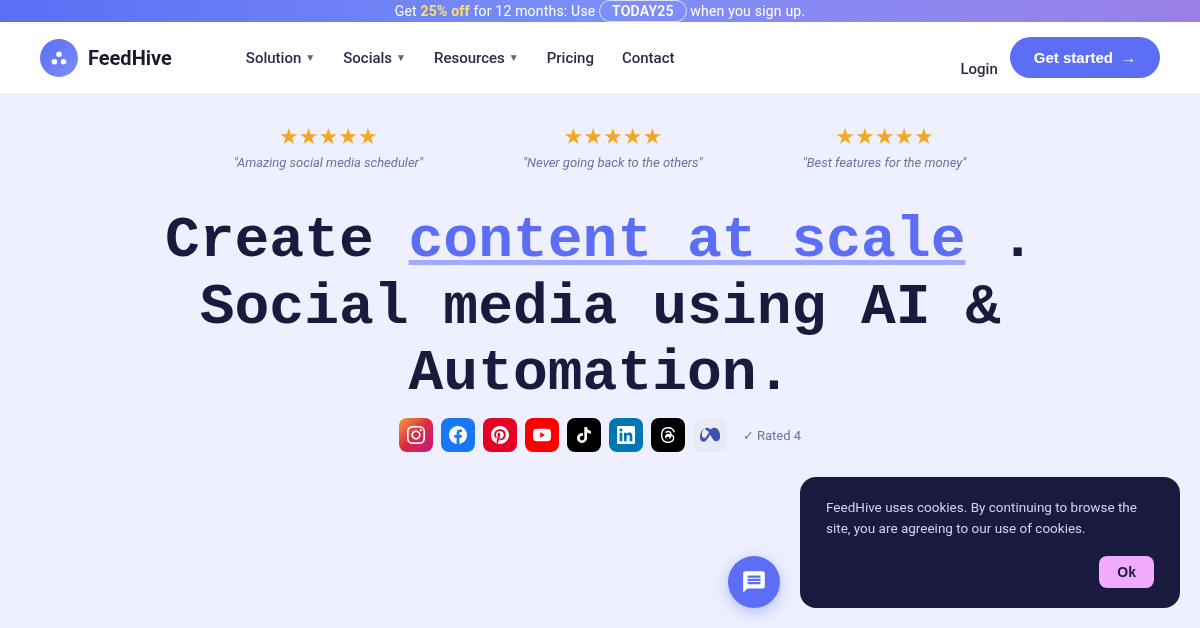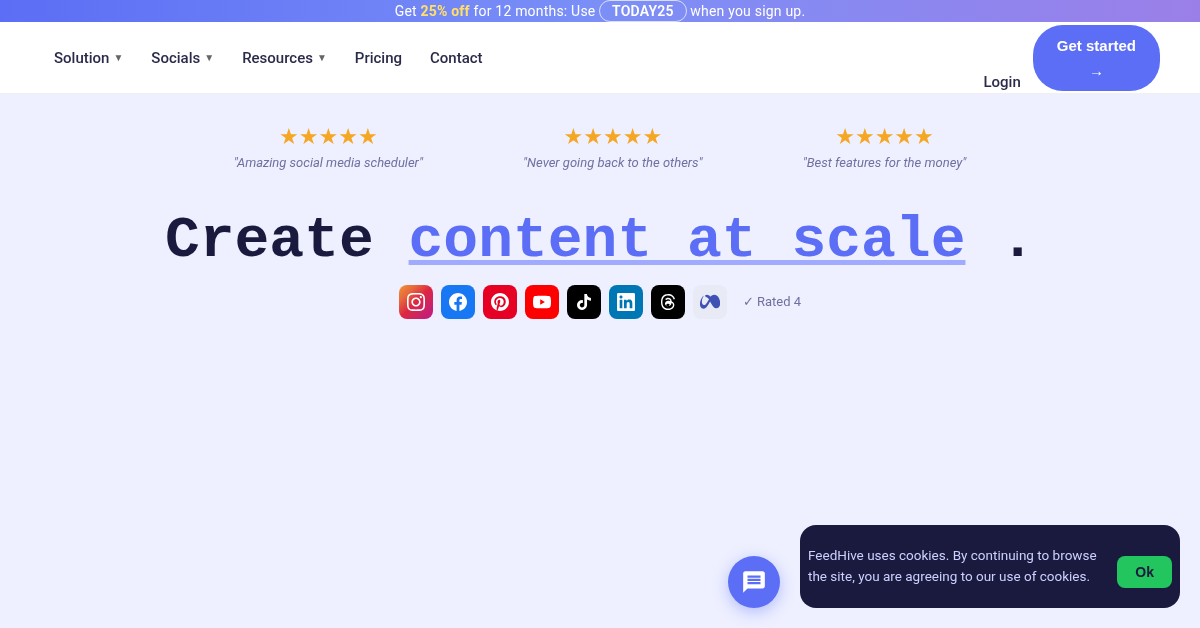--- a/index.html
+++ b/index.html
@@ -95,21 +95,20 @@
       color: white;
       border: none;
       border-radius: 30px;
       padding: 12px 24px;
       font-size: 15px;
       font-weight: 600;
       cursor: pointer;
       display: flex;
       align-items: center;
       gap: 8px;
-      flex-direction: column;
     }
 
     
     .main-content {
       background: #eef0ff;
       padding: 30px 60px 0;
     }
 
     
     .reviews-row {
@@ -203,35 +202,36 @@
     }
 
     
     .cookie-banner {
       position: fixed;
       bottom: 20px;
       right: 20px;
       background: #1a1a3e;
       color: white;
       border-radius: 16px;
-      padding: 20px 8px;
+      padding: 20px 26px;
       width: 380px;
       font-size: 13.5px;
       line-height: 1.6;
       display: flex;
       align-items: flex-end;
       gap: 16px;
       z-index: 1000;
+      flex-direction: column;
     }
     .cookie-text {
       flex: 1;
       color: #ccd0ff;
     }
     .ok-btn {
-      background: #22c55e;
+      background: #f0abfc;
       color: #1a1a3e;
       border: none;
       border-radius: 8px;
       padding: 8px 18px;
       font-size: 14px;
       font-weight: 600;
       cursor: pointer;
       white-space: nowrap;
       flex-shrink: 0;
     }
@@ -258,20 +258,30 @@
 
 <div class="top-banner">
   <span>Get </span>
   <strong class="highlight">25% off</strong>
   <span> for 12 months: Use </span>
   <span class="promo-code">TODAY25</span>
   <span> when you sign up.</span>
 </div>
 
 <nav class="navbar">
+  <div class="logo-area">
+    <div class="logo-icon">
+      <svg viewBox="0 0 24 24" fill="none" xmlns="http://www.w3.org/2000/svg">
+        <circle cx="12" cy="8" r="3" fill="white"></circle>
+        <circle cx="7" cy="16" r="3" fill="white"></circle>
+        <circle cx="17" cy="16" r="3" fill="white"></circle>
+      </svg>
+    </div>
+    <span class="logo-text">FeedHive</span>
+  </div>
 
   <div class="nav-links">
     <div class="nav-item">
       <span>Solution</span>
       <span class="chevron">▼</span>
     </div>
     <div class="nav-item">
       <span>Socials</span>
       <span class="chevron">▼</span>
     </div>
@@ -312,20 +322,21 @@
       <span class="review-text">"Best features for the money"</span>
     </div>
   </div>
 
   <div class="hero-section">
     <h1 class="hero-title">
       <span>Create </span>
       <span class="highlight-blue">content at scale</span>
       <span>.</span>
       <br>
+      <span>Social media using AI &amp; Automation.</span>
     </h1>
 
 
     <div class="social-icons-row">
       <div class="social-icon si-instagram">
         <svg width="18" height="18" viewBox="0 0 24 24" fill="white">
           <path d="M12 2.163c3.204 0 3.584.012 4.85.07 3.252.148 4.771 1.691 4.919 4.919.058 1.265.069 1.645.069 4.849 0 3.205-.012 3.584-.069 4.849-.149 3.225-1.664 4.771-4.919 4.919-1.266.058-1.644.07-4.85.07-3.204 0-3.584-.012-4.849-.07-3.26-.149-4.771-1.699-4.919-4.92-.058-1.265-.07-1.644-.07-4.849 0-3.204.013-3.583.07-4.849.149-3.227 1.664-4.771 4.919-4.919 1.266-.057 1.645-.069 4.849-.069zm0-2.163c-3.259 0-3.667.014-4.947.072-4.358.2-6.78 2.618-6.98 6.98-.059 1.281-.073 1.689-.073 4.948 0 3.259.014 3.668.072 4.948.2 4.358 2.618 6.78 6.98 6.98 1.281.058 1.689.072 4.948.072 3.259 0 3.668-.014 4.948-.072 4.354-.2 6.782-2.618 6.979-6.98.059-1.28.073-1.689.073-4.948 0-3.259-.014-3.667-.072-4.947-.196-4.354-2.617-6.78-6.979-6.98-1.281-.059-1.69-.073-4.949-.073zm0 5.838c-3.403 0-6.162 2.759-6.162 6.162s2.759 6.163 6.162 6.163 6.162-2.759 6.162-6.163c0-3.403-2.759-6.162-6.162-6.162zm0 10.162c-2.209 0-4-1.79-4-4 0-2.209 1.791-4 4-4s4 1.791 4 4c0 2.21-1.791 4-4 4zm6.406-11.845c-.796 0-1.441.645-1.441 1.44s.645 1.44 1.441 1.44c.795 0 1.439-.645 1.439-1.44s-.644-1.44-1.439-1.44z"></path>
         </svg>
       </div>
       <div class="social-icon si-facebook">

